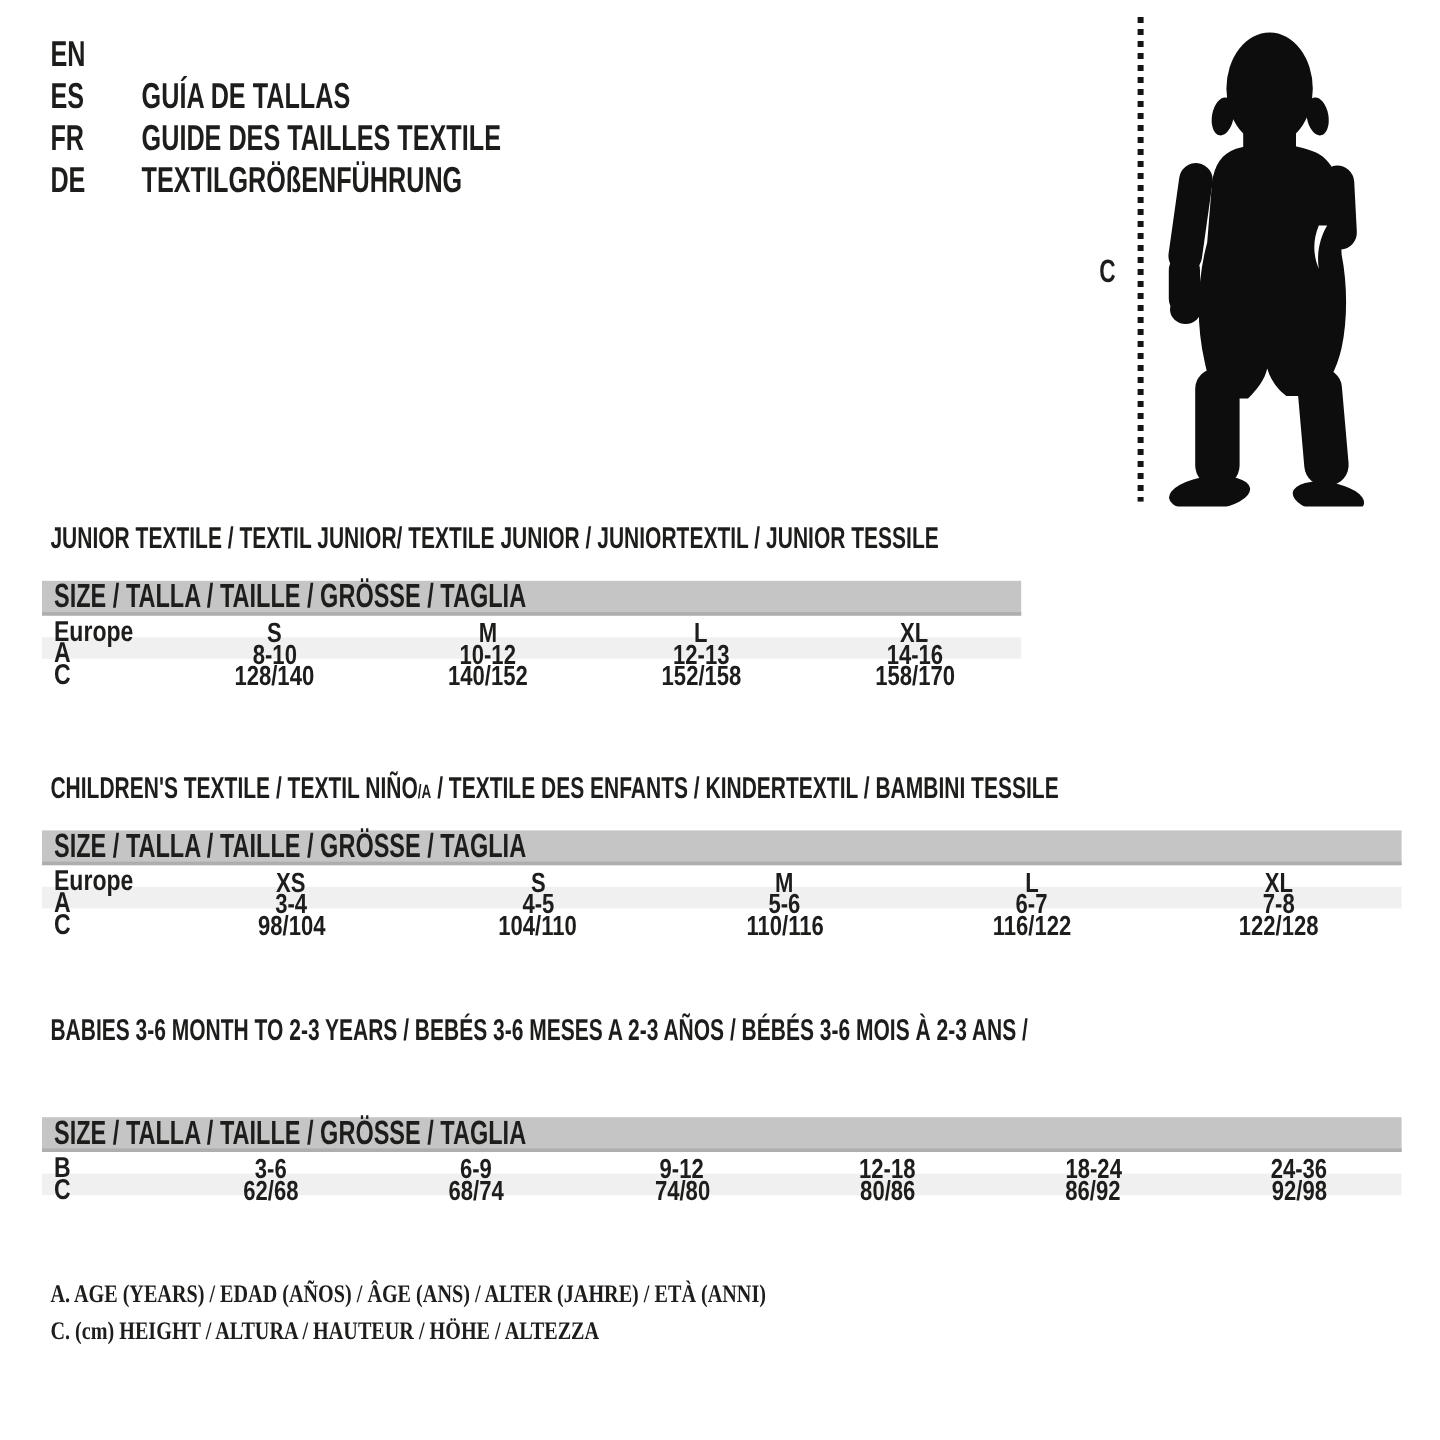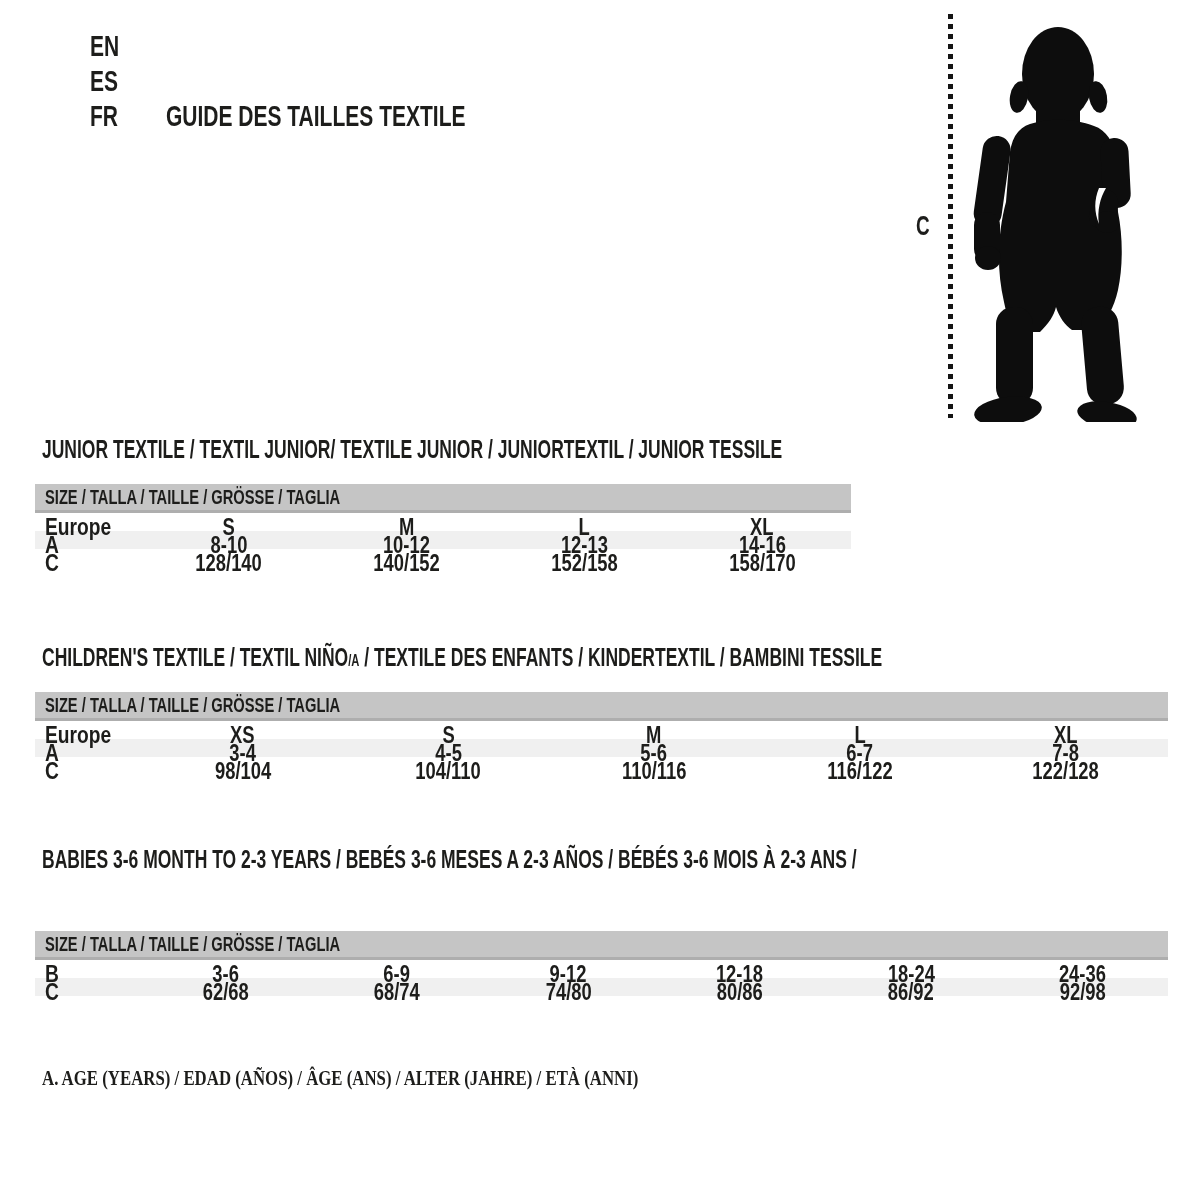--- a/index.html
+++ b/index.html
@@ -7,21 +7,21 @@
   .sheet {
     position:relative; width:1200px; height:1200px; background:#ffffff;
     font-family:"Liberation Sans", sans-serif; color:#1d1d1b; overflow:hidden;
   }
   
   .cx  { display:inline-block; white-space:nowrap; transform:scaleX(0.70); transform-origin:0 50%; }
   .cx8 { display:inline-block; white-space:nowrap; transform:scaleX(0.80); transform-origin:0 50%; }
   .cxc { display:inline-block; white-space:nowrap; transform:scaleX(0.80); transform-origin:50% 50%; }
 
   
-  .langs { position:absolute; left:42px; top:28px;margin-left:48px; }
+  .langs { position:absolute; left:42px; top:28px; }
   .lang-row { display:flex; height:35px; align-items:center; }
   .lang-code  { width:76px; font-size:30px; font-weight:bold; }
   .lang-title { font-size:30px; font-weight:bold; }
 
   
   .fig-label { position:absolute; left:916px; top:211px; font-size:27px; font-weight:bold; }
   .dash-line {
     position:absolute; left:948px; top:14px; width:5px; height:404px;
     background:repeating-linear-gradient(to bottom, #141414 0 5px, transparent 5px 10px);
   }
@@ -35,21 +35,21 @@
   .babies .line { display:block; height:37px; }
   .sub-sz { font-size:16px; }
 
   
   .size-table { position:absolute; left:35px; display:grid; font-weight:bold; }
   .size-table.junior   { top:484px; width:816px;  }
   .size-table.children { top:692px; width:1133px; }
   .size-table.babies   { top:931px; width:1133px; }
   .size-bar {
     grid-column:1/-1; height:29px; background:#c5c5c5; border-bottom:3px solid #aeaeae;
-    display:flex; align-items:center; padding-left:10px; font-size:21px;
+    display:flex; align-items:center; padding-left:10px; font-size:28px;
   }
   .t-row { grid-column:1/-1; display:grid; height:18px; align-items:center; }
   .junior   .t-row { grid-template-columns:105px repeat(4,1fr); }
   .children .t-row { grid-template-columns:105px repeat(5,1fr); }
   .babies   .t-row { grid-template-columns:105px repeat(6,1fr); }
   .t-row.band { background:#f0f0f0; }
   .row-label { padding-left:10px; font-size:24px; }
   .t-cell { text-align:center; font-size:23px; }
 
   
@@ -60,24 +60,29 @@
 <body>
 
 <div class="sheet">
 
   <div class="langs">
     <div class="lang-row">
       <span class="lang-code"><span class="cx">EN</span></span>
     </div>
     <div class="lang-row">
       <span class="lang-code"><span class="cx">ES</span></span>
+      <span class="lang-title"><span class="cx">GUÍA DE TALLAS</span></span>
     </div>
     <div class="lang-row">
       <span class="lang-code"><span class="cx">FR</span></span>
       <span class="lang-title"><span class="cx">GUIDE DES TAILLES TEXTILE</span></span>
+    </div>
+    <div class="lang-row">
+      <span class="lang-code"><span class="cx">DE</span></span>
+      <span class="lang-title"><span class="cx">TEXTILGRÖßENFÜHRUNG</span></span>
     </div>
   </div>
 
   <div class="fig-label"><span class="cx">C</span></div>
   <div class="dash-line"></div>
   <div class="baby">
     <svg width="180" height="410" viewBox="0 0 180 410" xmlns="http://www.w3.org/2000/svg">
       <g fill="#0d0d0d">
         <ellipse cx="92" cy="62" rx="36" ry="47"></ellipse>
         <ellipse cx="53" cy="85" rx="9" ry="16" transform="rotate(10 53 85)"></ellipse>
@@ -186,15 +191,16 @@
       <span class="t-cell"><span class="cxc">68/74</span></span>
       <span class="t-cell"><span class="cxc">74/80</span></span>
       <span class="t-cell"><span class="cxc">80/86</span></span>
       <span class="t-cell"><span class="cxc">86/92</span></span>
       <span class="t-cell"><span class="cxc">92/98</span></span>
     </div>
   </div>
 
   <div class="notes">
     <span class="note-line"><span class="cx8">A. AGE (YEARS) / EDAD (AÑOS) / ÂGE (ANS) / ALTER (JAHRE) / ETÀ (ANNI)</span></span>
+    <span class="note-line"><span class="cx8">C. (cm) HEIGHT / ALTURA / HAUTEUR / HÖHE / ALTEZZA</span></span>
   </div>
 
 </div>
 
 </body></html>

